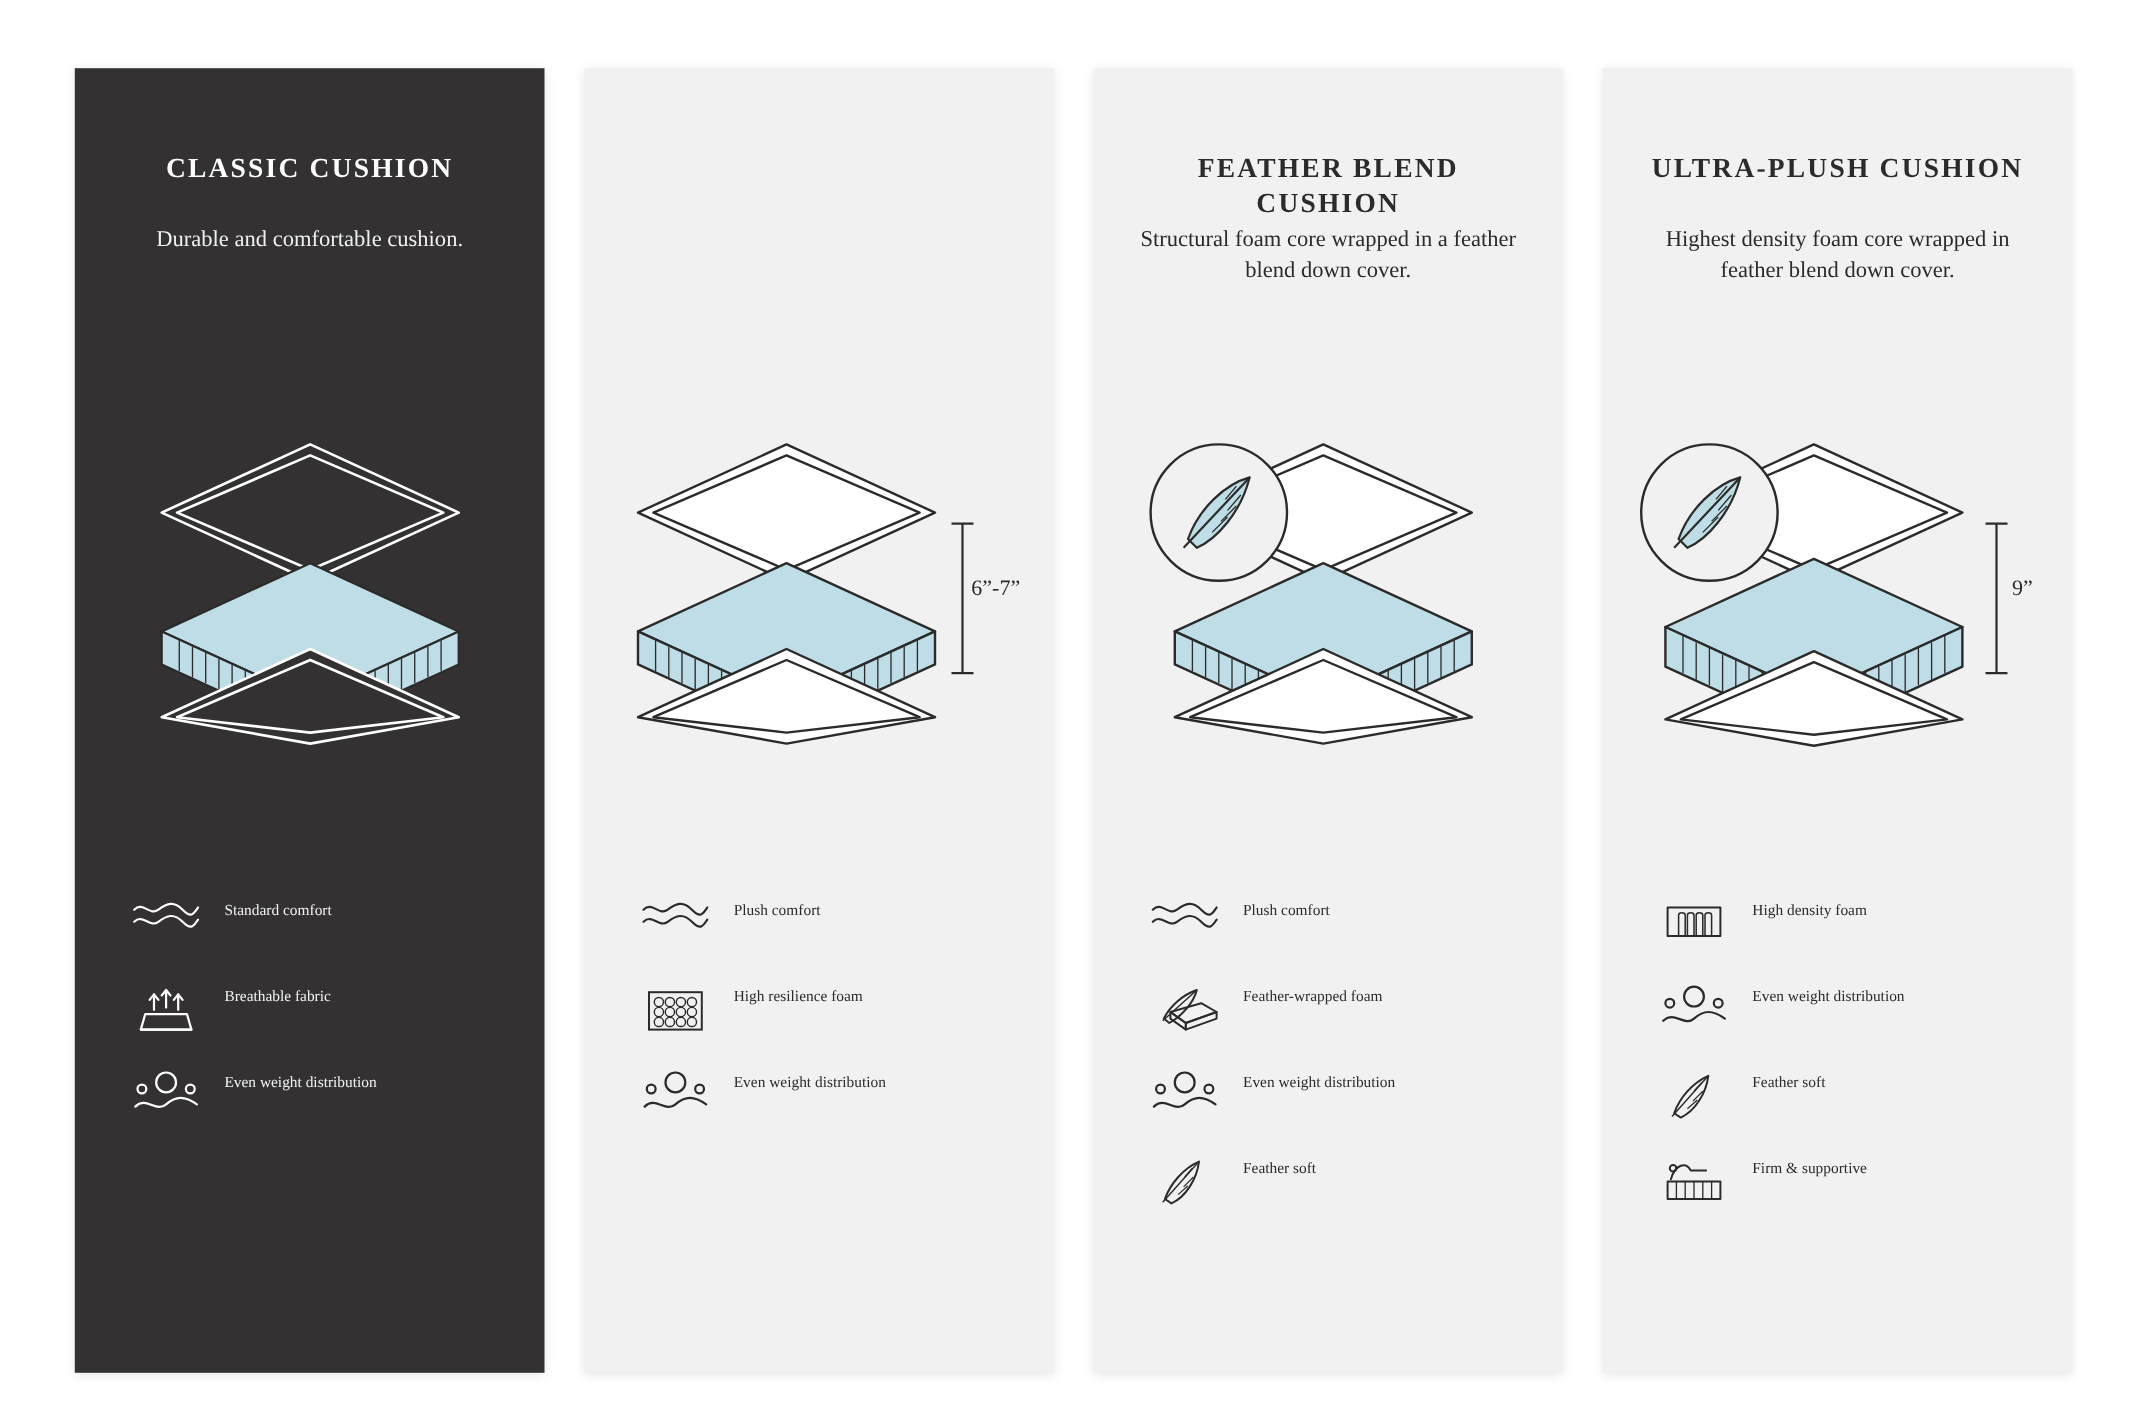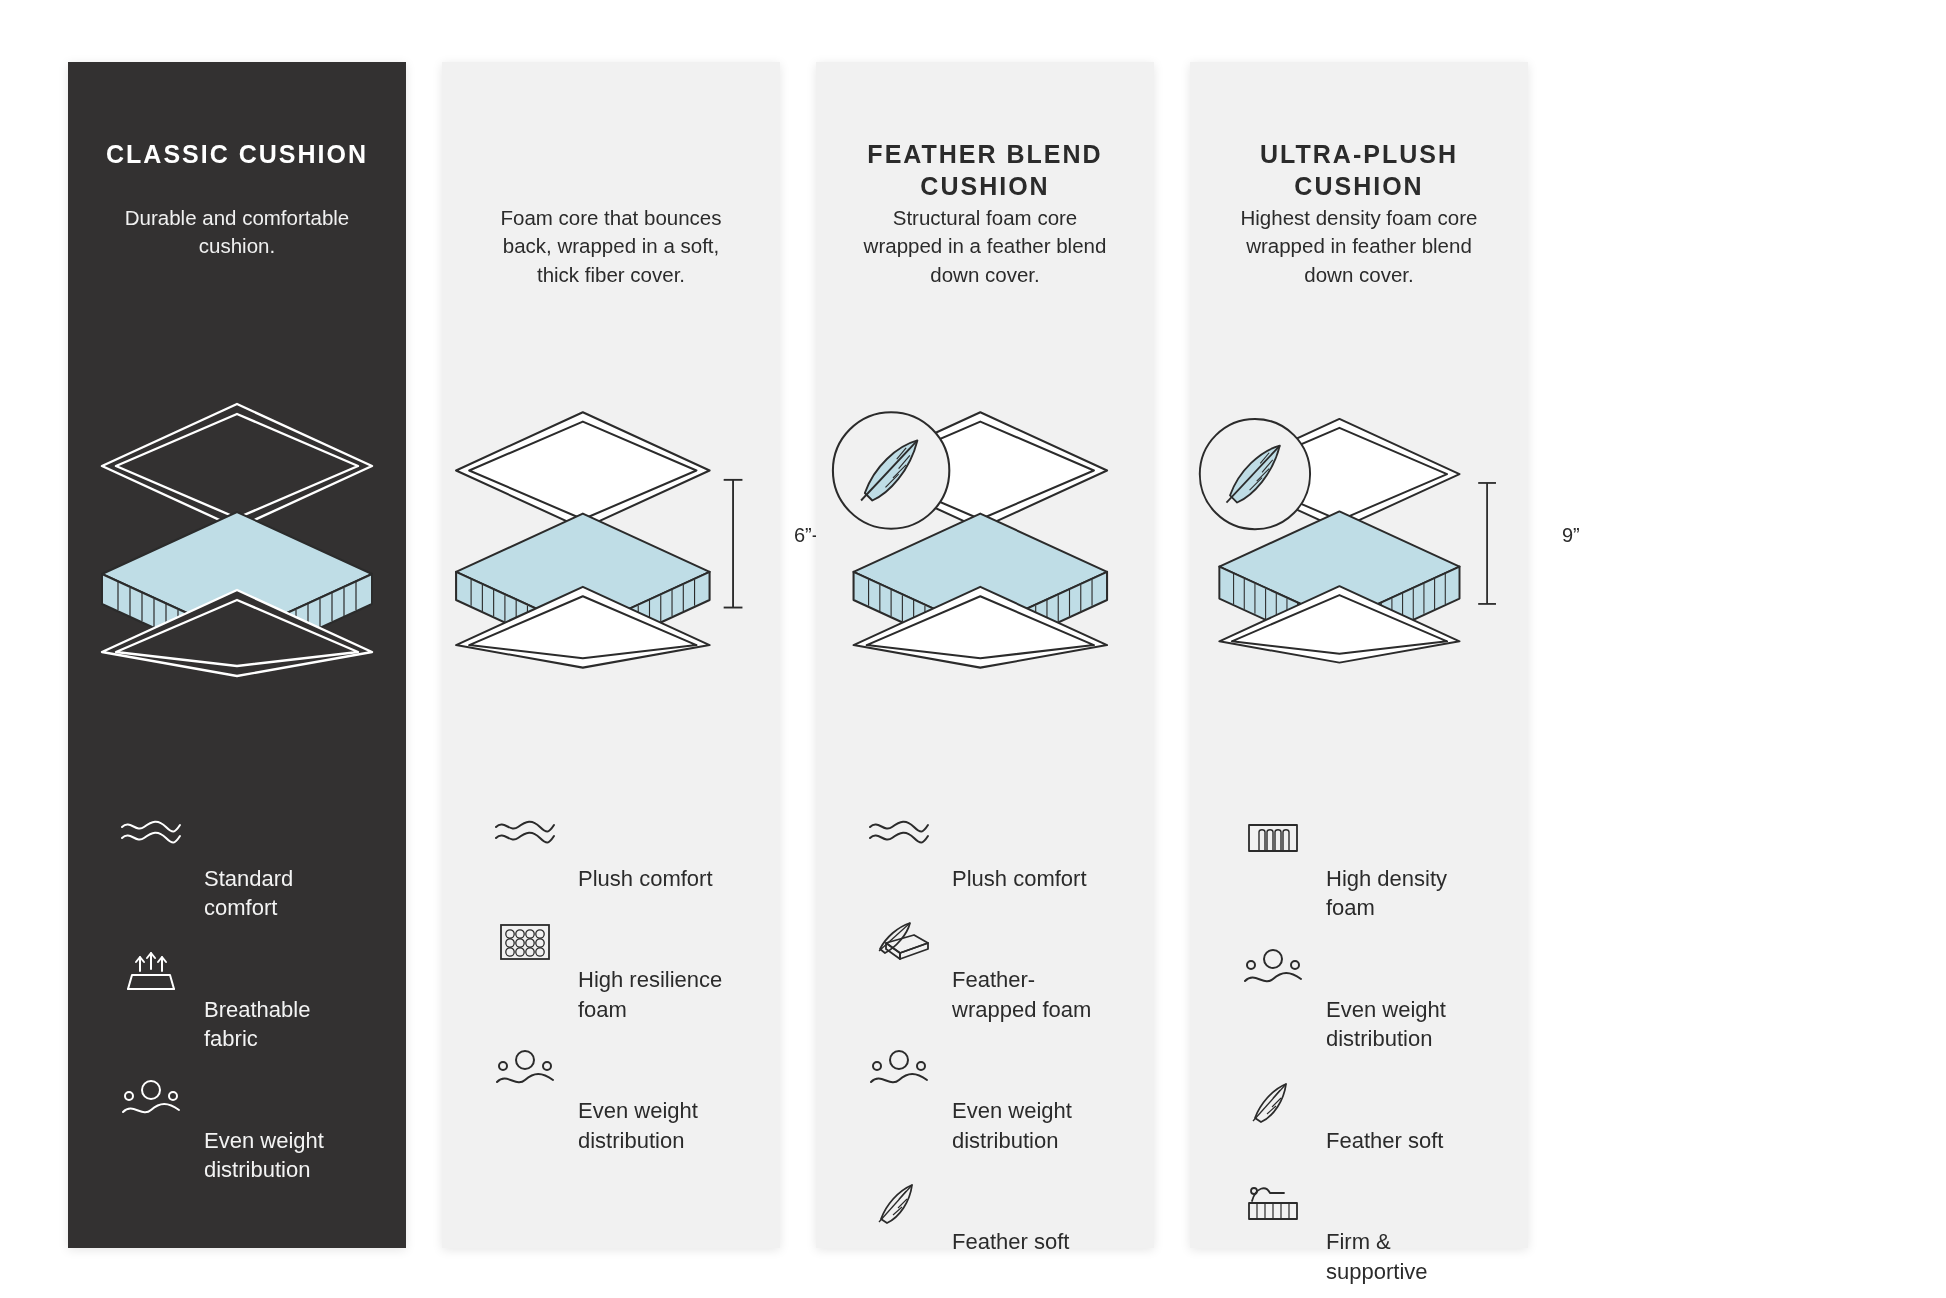--- a/index.html
+++ b/index.html
@@ -21,27 +21,28 @@
     background: #ffffff;
   }
   .cards {
     position: absolute;
     left: 68px;
     top: 62px;
     display: flex;
     gap: 36px;
   }
   .card {
-    width: 338px;
+    width: 427px;
     height: 1186px;
     background: #f1f1f1;
     box-shadow: 0 2px 10px rgba(0,0,0,0.10);
     position: relative;
     box-sizing: border-box;
     padding: 0;
+    font-family: Liberation Serif, serif;
   }
   .card.dark {
     background: #333131;
     color: #ffffff;
   }
   .card-title {
     text-align: center;
     font-size: 25px;
     font-weight: bold;
     letter-spacing: 2.0px;
@@ -95,26 +96,25 @@
   }
   .feature .ficon {
     width: 78px;
     flex: 0 0 78px;
     display: flex;
     align-items: center;
     justify-content: flex-start;
     padding-top: 2px;
   }
   .feature .flabel {
-    font-size: 22px;
+    font-size: 14px;
     line-height: 1.34;
     padding-top: 6px;
     padding-left: 6px;
     color: #2b2b2b;
-    margin-top: 44px;
   }
   .card.dark .feature .flabel { color: #f3f3f3; }
 </style>
 </head>
 <body>
 
 <div class="board">
   <div class="cards">
 
     <div class="card dark">
@@ -194,21 +194,20 @@
               <circle cx="53" cy="18" r="4"></circle>
               <path d="M3 34 C13 24, 22 40, 31 32 S48 24, 59 32"></path>
             </svg>
           </span>
           <span class="flabel">Even weight distribution</span>
         </div>
       </div>
     </div>
 
     <div class="card">
-      <div class="card-desc">Foam core that bounces back, wrapped in a soft, thick fiber cover.</div>
 
       <div class="illus">
         <svg width="360" height="290" viewBox="0 0 360 290" fill="none" stroke="#2b2b2b" stroke-width="2.2" stroke-linejoin="round">
           <g>
             <polygon points="150,10 285,72 150,134 15,72" fill="#ffffff"></polygon>
             <polygon points="150,20 271,72 150,124 29,72" fill="#ffffff"></polygon>
           </g>
           <g>
             <polygon points="150,118 285,180 150,242 15,180" fill="#bfdde6"></polygon>
             <polygon points="15,180 150,242 150,272 15,210" fill="#bfdde6"></polygon>

